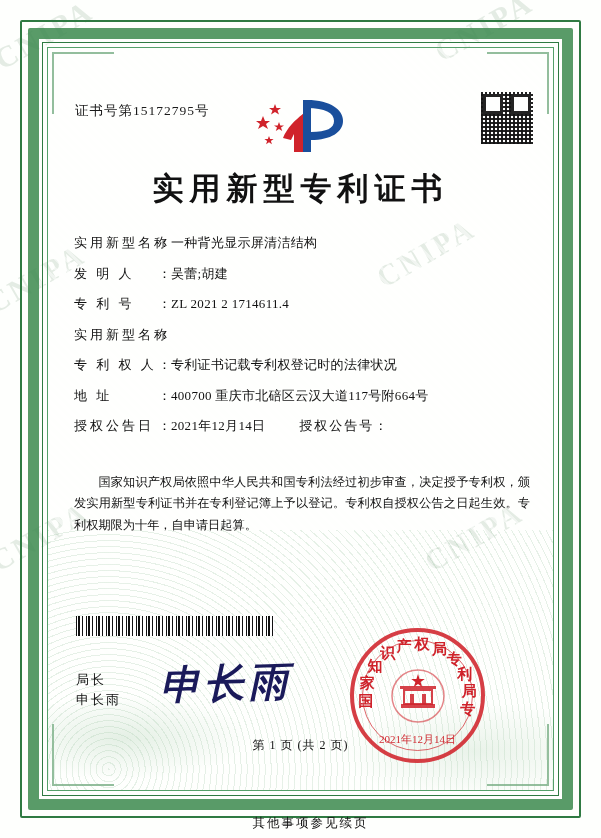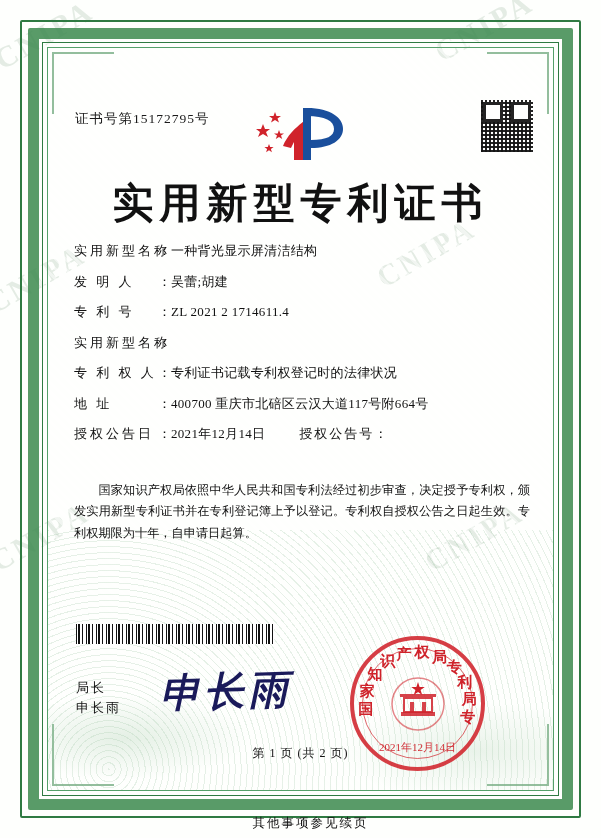--- a/index.html
+++ b/index.html
@@ -92,21 +92,21 @@
     background:
       radial-gradient(ellipse 180px 60px at 15% 80%, rgba(160,200,165,.28), rgba(255,255,255,0) 70%),
       radial-gradient(ellipse 200px 70px at 85% 85%, rgba(160,200,165,.22), rgba(255,255,255,0) 70%),
       repeating-radial-gradient(circle at 12% 92%, rgba(120,175,130,.18) 0px, rgba(120,175,130,.18) 1px, rgba(255,255,255,0) 1px, rgba(255,255,255,0) 6px);
     pointer-events: none;
   }
 
   
   .content {
     position: absolute;
-    left: 60px; top: 64px;
+    left: 60px; top: 56px;
     width: 481px; height: 720px;
   }
 
   .cert-no {
     position: absolute;
     left: 15px; top: 46px;
     font-family: "Liberation Serif", serif;
     font-size: 13.5px;
     color: #1a1a1a;
     letter-spacing: 1px;
@@ -139,21 +139,21 @@
     transform: translateX(-50%);
     width: 108px; height: 62px;
   }
 
   .title {
     position: absolute;
     left: 0; right: 0; top: 112px;
     text-align: center;
     font-family: "Liberation Serif", serif;
     font-weight: 700;
-    font-size: 41px;
+    font-size: 31px;
     letter-spacing: 6px;
     color: #111;
   }
 
   .fields {
     position: absolute;
     left: 14px; top: 178px;
     width: 460px;
   }
   .field-row {

